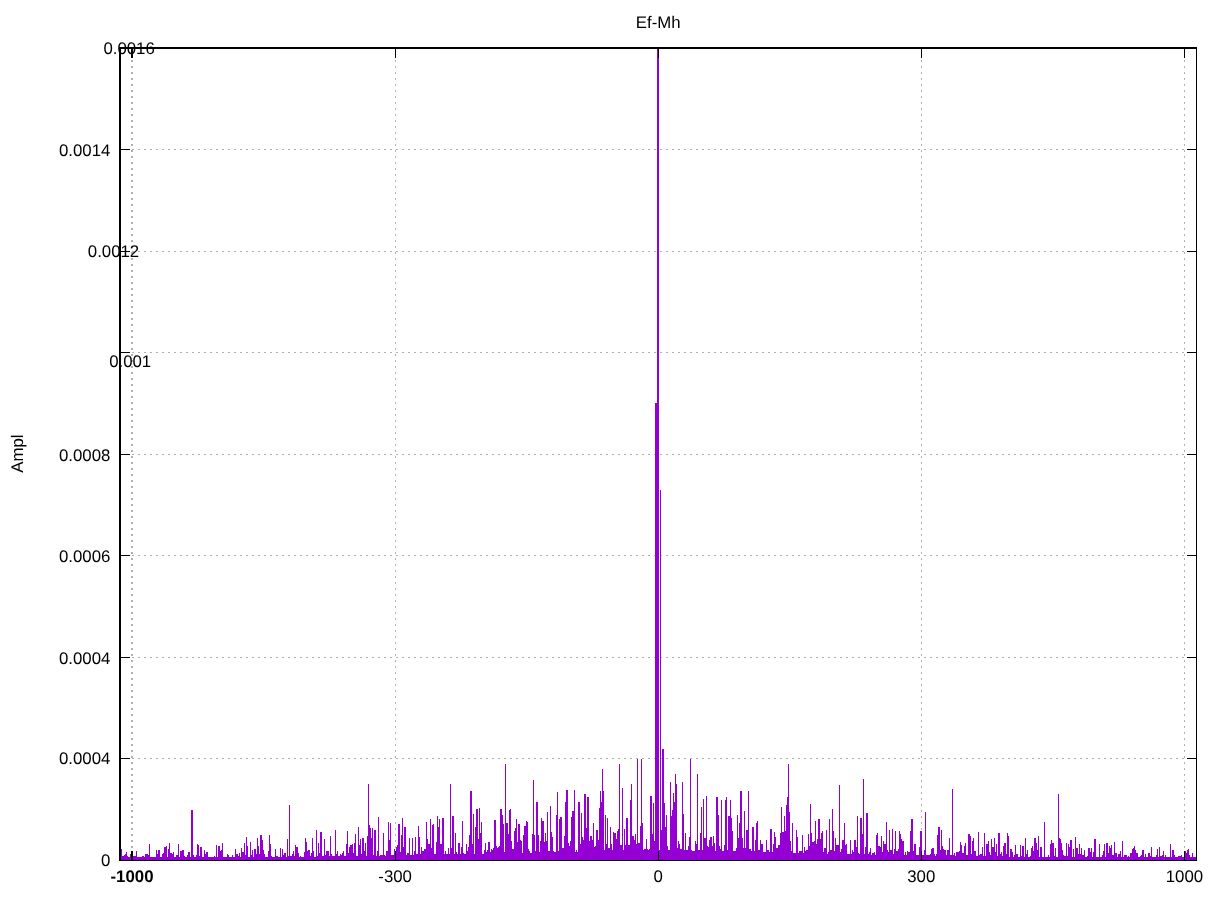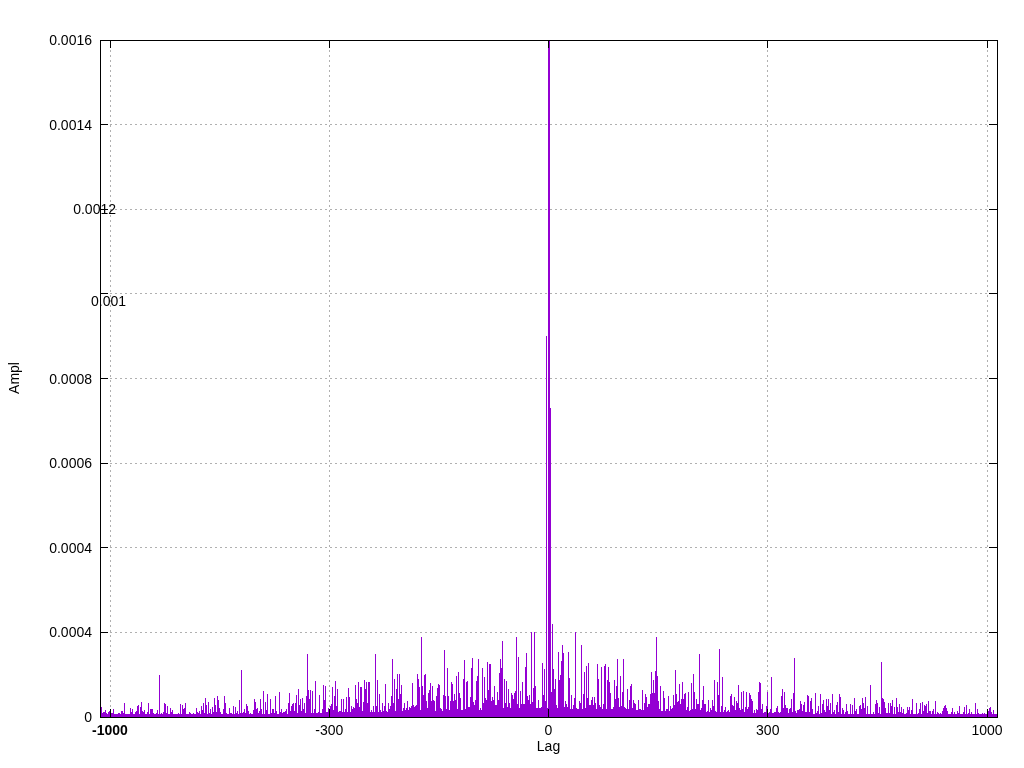--- a/index.html
+++ b/index.html
@@ -97,34 +97,34 @@
         <line x1="997" y1="293.875" x2="989" y2="293.875" stroke="#000" stroke-width="1" shape-rendering="crispEdges"></line>
         <line x1="100" y1="209.25000000000006" x2="108" y2="209.25000000000006" stroke="#000" stroke-width="1" shape-rendering="crispEdges"></line>
         <line x1="997" y1="209.25000000000006" x2="989" y2="209.25000000000006" stroke="#000" stroke-width="1" shape-rendering="crispEdges"></line>
         <line x1="100" y1="124.625" x2="108" y2="124.625" stroke="#000" stroke-width="1" shape-rendering="crispEdges"></line>
         <line x1="997" y1="124.625" x2="989" y2="124.625" stroke="#000" stroke-width="1" shape-rendering="crispEdges"></line>
         <line x1="100" y1="40" x2="108" y2="40" stroke="#000" stroke-width="1" shape-rendering="crispEdges"></line>
         <line x1="997" y1="40" x2="989" y2="40" stroke="#000" stroke-width="1" shape-rendering="crispEdges"></line>
       </g>
   </svg>
 
+  <div id="chart-title" class="txt">Ef-Mh</div>
 
   <div id="y-axis-label" class="txt">Ampl</div>
 
-  <div id="x-axis-label" class="txt">Lag</div>
 
   <div id="tick-labels">
       <div class="txt ytick" style="left: 0px; width: 92px; top: 707px;">0</div>
       <div class="txt ytick" style="left: 0px; width: 92px; top: 622.375px;">0.0004</div>
       <div class="txt ytick" style="left: 0px; width: 92px; top: 537.75px;">0.0004</div>
       <div class="txt ytick" style="left: 0px; width: 92px; top: 453.125px;">0.0006</div>
       <div class="txt ytick" style="left: 0px; width: 92px; top: 368.5px;">0.0008</div>
       <div class="txt ytick" style="left: 0px; width: 92px; top: 291px; margin-left: 34px;">0.001</div>
       <div class="txt ytick" style="left: 0px; width: 92px; top: 199.25px; margin-left: 24px;">0.0012</div>
       <div class="txt ytick" style="left: 0px; width: 92px; top: 114.625px;">0.0014</div>
-      <div class="txt ytick" style="left: 0px; width: 92px; top: 30px;">0.0016</div>
+      <div class="txt ytick" style="left: 0px; width: 92px; top: 30px; padding-left: 37px;">0.0016</div>
       <div class="txt xtick" style="left: 70px; top: 722px; font-weight: bold;">-1000</div>
       <div class="txt xtick" style="left: 289.25px; top: 722px;">-300</div>
       <div class="txt xtick" style="left: 508.5px; top: 722px;">0</div>
       <div class="txt xtick" style="left: 727.75px; top: 722px;">300</div>
       <div class="txt xtick" style="left: 947px; top: 722px;">1000</div>
     </div>
 </div>
 
 </body></html>

